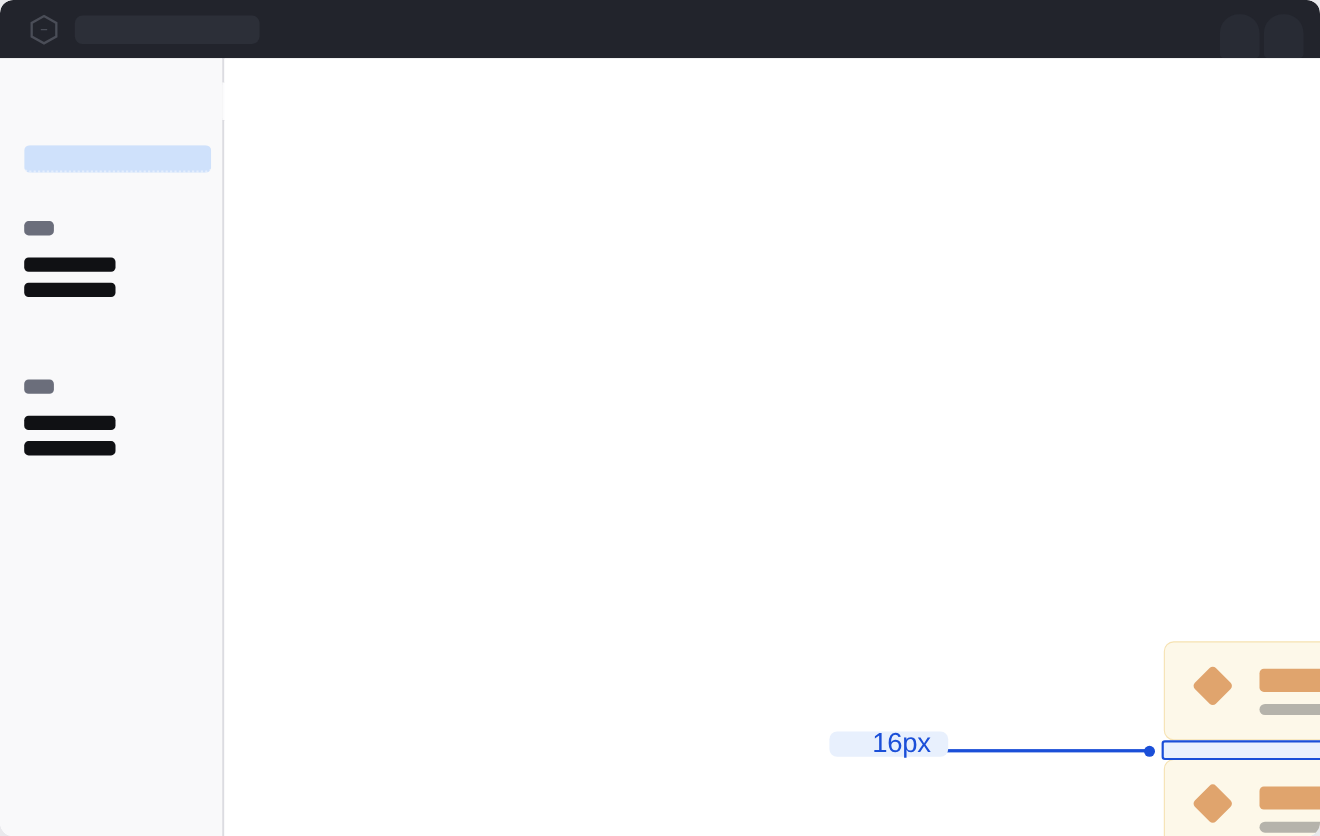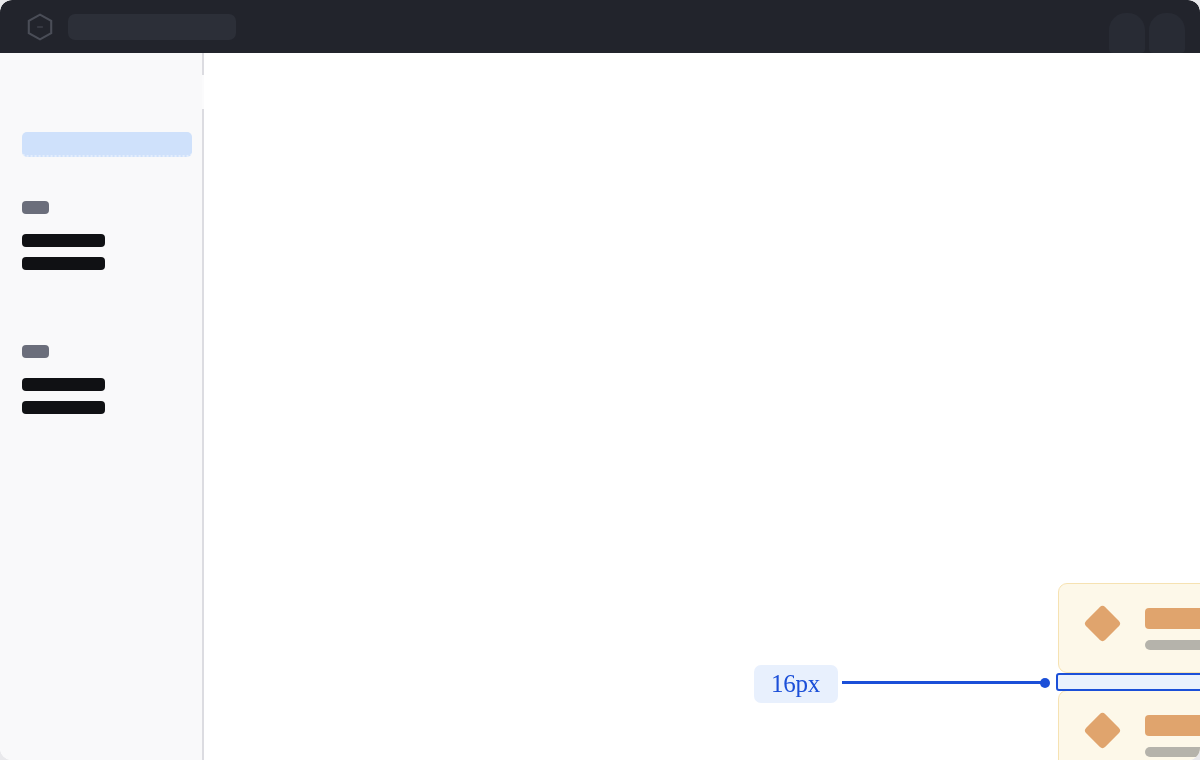--- a/index.html
+++ b/index.html
@@ -221,31 +221,32 @@
     height: 10px;
     background: #1b4fd8;
     border-radius: 50%;
   }
 
   #spacing-label {
     position: absolute;
     left: 550px;
     top: 612px;
     width: 84px;
-    height: 38px;
+    height: 23px;
     background: #e8f0fd;
     border-radius: 7px;
     display: flex;
     align-items: center;
     justify-content: center;
     color: #1b4fd8;
     font-size: 25px;
     font-weight: 500;
     letter-spacing: -0.3px;
-    font-family: Liberation Serif, serif;
+    font-family: Liberation Sans, sans-serif;
+    padding-left: 24px;
   }
 </style>
 </head>
 <body>
 
 <div id="app-window">
 
   <div id="topbar">
 
     <div id="brand-logo">

